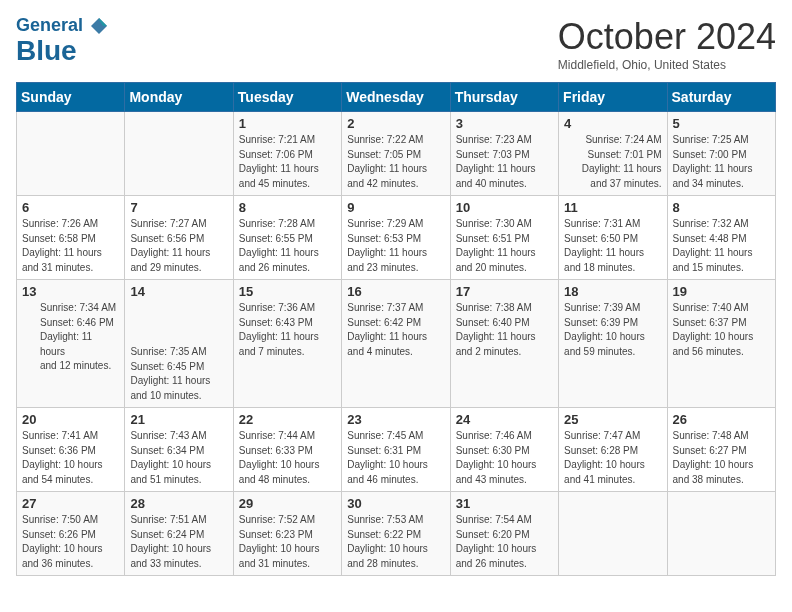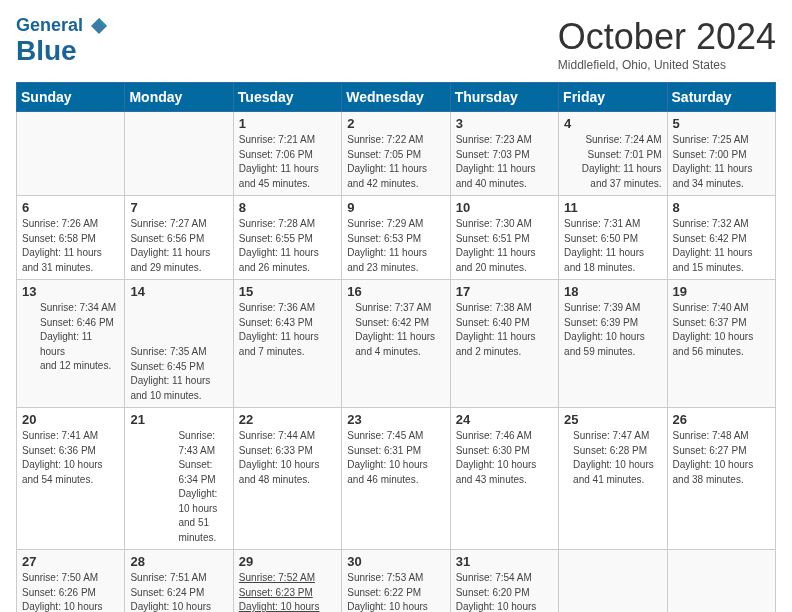--- a/index.html
+++ b/index.html
@@ -191,21 +191,21 @@
         <td>
           <span class="day-num">11</span>
           <div class="day-info" style="white-space: pre-line;">Sunrise: 7:31 AM
 Sunset: 6:50 PM
 Daylight: 11 hours
 and 18 minutes.</div>
         </td>
         <td>
           <span class="day-num">8</span>
           <div class="day-info" style="white-space: pre-line;">Sunrise: 7:32 AM
-Sunset: 6:42 PM
+Sunset: 4:48 PM
 Daylight: 11 hours
 and 15 minutes.</div>
         </td>
       </tr>
       <tr>
         <td>
           <span class="day-num">13</span>
           <div class="day-info" style="white-space: pre-line; margin-left: 18px;">Sunrise: 7:34 AM
 Sunset: 6:46 PM
 Daylight: 11 hours
@@ -220,21 +220,21 @@
         </td>
         <td>
           <span class="day-num">15</span>
           <div class="day-info" style="white-space: pre-line;">Sunrise: 7:36 AM
 Sunset: 6:43 PM
 Daylight: 11 hours
 and 7 minutes.</div>
         </td>
         <td>
           <span class="day-num">16</span>
-          <div class="day-info" style="white-space: pre-line; margin-left: 8px;">Sunrise: 7:37 AM
+          <div class="day-info" style="white-space: pre-line;">Sunrise: 7:37 AM
 Sunset: 6:42 PM
 Daylight: 11 hours
 and 4 minutes.</div>
         </td>
         <td>
           <span class="day-num">17</span>
           <div class="day-info" style="white-space: pre-line;">Sunrise: 7:38 AM
 Sunset: 6:40 PM
 Daylight: 11 hours
 and 2 minutes.</div>
@@ -257,21 +257,21 @@
       <tr>
         <td>
           <span class="day-num">20</span>
           <div class="day-info" style="white-space: pre-line;">Sunrise: 7:41 AM
 Sunset: 6:36 PM
 Daylight: 10 hours
 and 54 minutes.</div>
         </td>
         <td>
           <span class="day-num">21</span>
-          <div class="day-info" style="white-space: pre-line; margin-left: 48px;">Sunrise: 7:43 AM
+          <div class="day-info" style="white-space: pre-line;">Sunrise: 7:43 AM
 Sunset: 6:34 PM
 Daylight: 10 hours
 and 51 minutes.</div>
         </td>
         <td>
           <span class="day-num">22</span>
           <div class="day-info" style="white-space: pre-line;">Sunrise: 7:44 AM
 Sunset: 6:33 PM
 Daylight: 10 hours
 and 48 minutes.</div>
@@ -285,21 +285,21 @@
         </td>
         <td>
           <span class="day-num">24</span>
           <div class="day-info" style="white-space: pre-line;">Sunrise: 7:46 AM
 Sunset: 6:30 PM
 Daylight: 10 hours
 and 43 minutes.</div>
         </td>
         <td>
           <span class="day-num">25</span>
-          <div class="day-info" style="white-space: pre-line; margin-left: 9px;">Sunrise: 7:47 AM
+          <div class="day-info" style="white-space: pre-line;">Sunrise: 7:47 AM
 Sunset: 6:28 PM
 Daylight: 10 hours
 and 41 minutes.</div>
         </td>
         <td>
           <span class="day-num">26</span>
           <div class="day-info" style="white-space: pre-line;">Sunrise: 7:48 AM
 Sunset: 6:27 PM
 Daylight: 10 hours
 and 38 minutes.</div>
@@ -315,21 +315,21 @@
         </td>
         <td>
           <span class="day-num">28</span>
           <div class="day-info" style="white-space: pre-line;">Sunrise: 7:51 AM
 Sunset: 6:24 PM
 Daylight: 10 hours
 and 33 minutes.</div>
         </td>
         <td>
           <span class="day-num">29</span>
-          <div class="day-info" style="white-space: pre-line; text-decoration: underline;">Sunrise: 7:52 AM
+          <div class="day-info" style="white-space: pre-line;">Sunrise: 7:52 AM
 Sunset: 6:23 PM
 Daylight: 10 hours
 and 31 minutes.</div>
         </td>
         <td>
           <span class="day-num">30</span>
           <div class="day-info" style="white-space: pre-line;">Sunrise: 7:53 AM
 Sunset: 6:22 PM
 Daylight: 10 hours
 and 28 minutes.</div>

